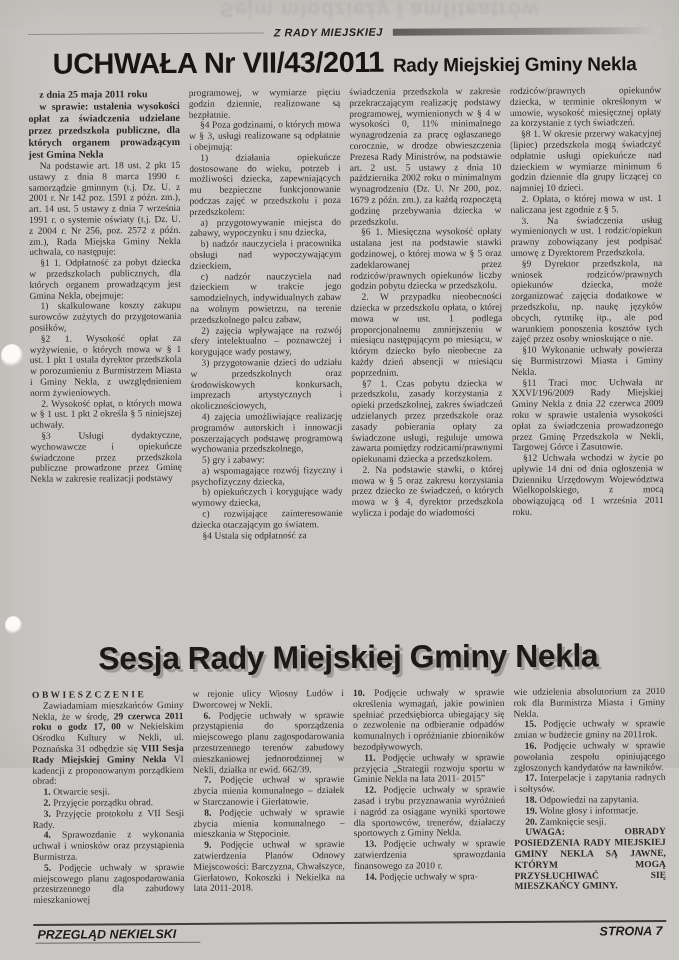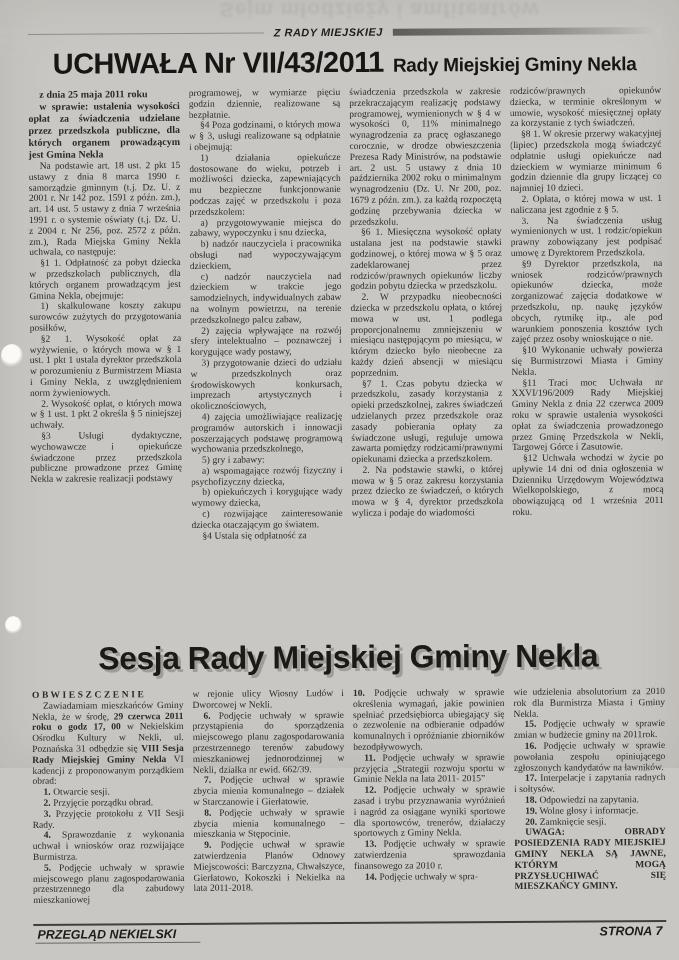--- a/index.html
+++ b/index.html
@@ -163,21 +163,21 @@
 
     <div class="article-2">
       <div class="sesja-headline">Sesja Rady Miejskiej Gminy Nekla</div>
       <div class="cols">
         <div class="col">
             <p class="para noindent"><span class="b">O B W I E S Z C Z E N I E</span></p>
             <p class="para"><span>Zawiadamiam mieszkańców Gminy Nekla, że w środę, </span><span class="b">29 czerwca 2011 roku o godz 17, 00</span><span> w Nekielskim Ośrodku Kultury w Nekli, ul. Poznańska 31 odbędzie się </span><span class="b">VIII Sesja Rady Miejskiej Gminy Nekla</span><span> VI kadencji z proponowanym porządkiem obrad:</span></p>
             <p class="para"><span class="b">1.</span><span> Otwarcie sesji.</span></p>
             <p class="para"><span class="b">2.</span><span> Przyjęcie porządku obrad.</span></p>
             <p class="para"><span class="b">3.</span><span> Przyjęcie protokołu z VII Sesji Rady.</span></p>
-            <p class="para"><span class="b">4.</span><span> Sprawozdanie z wykonania uchwał i wniosków oraz rozwijające Burmistrza.</span></p>
+            <p class="para"><span class="b">4.</span><span> Sprawozdanie z wykonania uchwał i wniosków oraz przystąpienia Burmistrza.</span></p>
             <p class="para"><span class="b">5.</span><span> Podjęcie uchwały w sprawie miejscowego planu zagospodarowania przestrzennego dla zabudowy mieszkaniowej</span></p>
           </div>
         <div class="col">
             <p class="para noindent"><span>w rejonie ulicy Wiosny Ludów i Dworcowej w Nekli.</span></p>
             <p class="para"><span class="b">6.</span><span> Podjęcie uchwały w sprawie przystąpienia do sporządzenia miejscowego planu zagospodarowania przestrzennego terenów zabudowy mieszkaniowej jednorodzinnej w Nekli, działka nr ewid. 662/39.</span></p>
             <p class="para"><span class="b">7.</span><span> Podjęcie uchwał w sprawie zbycia mienia komunalnego – działek w Starczanowie i Gierłatowie.</span></p>
             <p class="para"><span class="b">8.</span><span> Podjęcie uchwały w sprawie zbycia mienia komunalnego – mieszkania w Stępocinie.</span></p>
             <p class="para"><span class="b">9.</span><span> Podjęcie uchwał w sprawie zatwierdzenia Planów Odnowy Miejscowości: Barczyzna, Chwałszyce, Gierłatowo, Kokoszki i Nekielka na lata 2011-2018.</span></p>
           </div>
         <div class="col">

